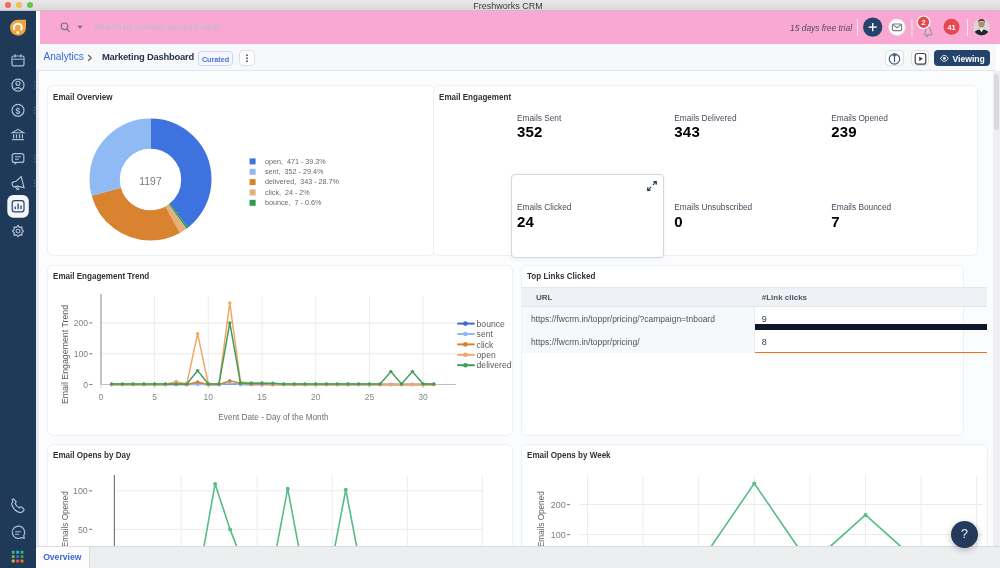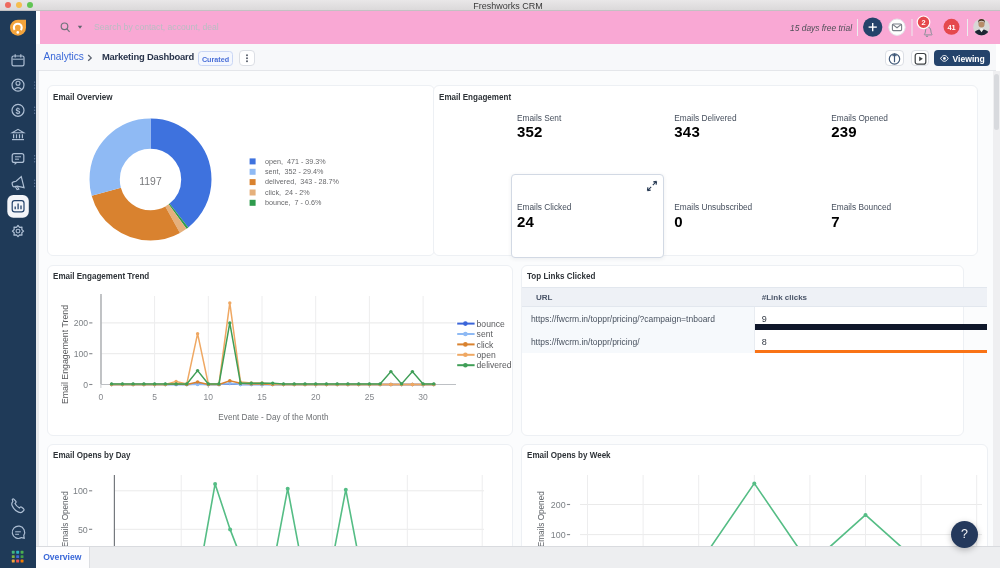--- a/index.html
+++ b/index.html
@@ -378,21 +378,21 @@
   <div class="abs" style="left:0px;top:21.5px;width:464.5px;height:64.9px;border-top:1px solid #e2e7ee;">
     <div class="abs" style="left:0;top:0;width:464.5px;height:19.3px;background:#eef1f6;border-bottom:1px solid #e2e7ee;">
       <span class="abs" style="left:14px;top:5px;font-size:8px;font-weight:bold;color:#4a5568;">URL</span>
       <span class="abs" style="left:239.7px;top:5px;font-size:8px;font-weight:bold;color:#4a5568;">#Link clicks</span>
     </div>
     <div class="abs" style="left:0;top:19.3px;width:464.5px;height:22.8px;border-bottom:6px solid #0f172a;">
       <div class="abs" style="left:0;top:0;width:232.5px;height:22.8px;background:#f6f9fc;border-right:1px solid #e8ecf1;"></div>
       <span class="abs" style="left:8.9px;top:7px;font-size:8.5px;color:#4a5360;">https://fwcrm.in/toppr/pricing/?campaign=tnboard</span>
       <span class="abs" style="left:239.7px;top:6.5px;font-size:9px;color:#333a45;">9</span>
     </div>
-    <div class="abs" style="left:0;top:42.1px;width:464.5px;height:22.8px;border-bottom:3px solid #f97316;">
+    <div class="abs" style="left:0;top:42.1px;width:464.5px;height:22.8px;border-bottom:1px solid #f97316;">
       <div class="abs" style="left:0;top:0;width:232.5px;height:22.8px;background:#f6f9fc;border-right:1px solid #e8ecf1;"></div>
       <span class="abs" style="left:8.9px;top:7px;font-size:8.5px;color:#4a5360;">https://fwcrm.in/toppr/pricing/</span>
       <span class="abs" style="left:239.7px;top:6.5px;font-size:9px;color:#333a45;">8</span>
     </div>
   </div>
 </div>
 
 <div class="card" style="left:47px;top:443.7px;width:465.5px;height:170px;border-radius:6px 6px 0 0;">
   <div class="ctitle">Email Opens by Day</div>
   <svg width="463.5" height="168" style="position:absolute;left:0;top:0;">

